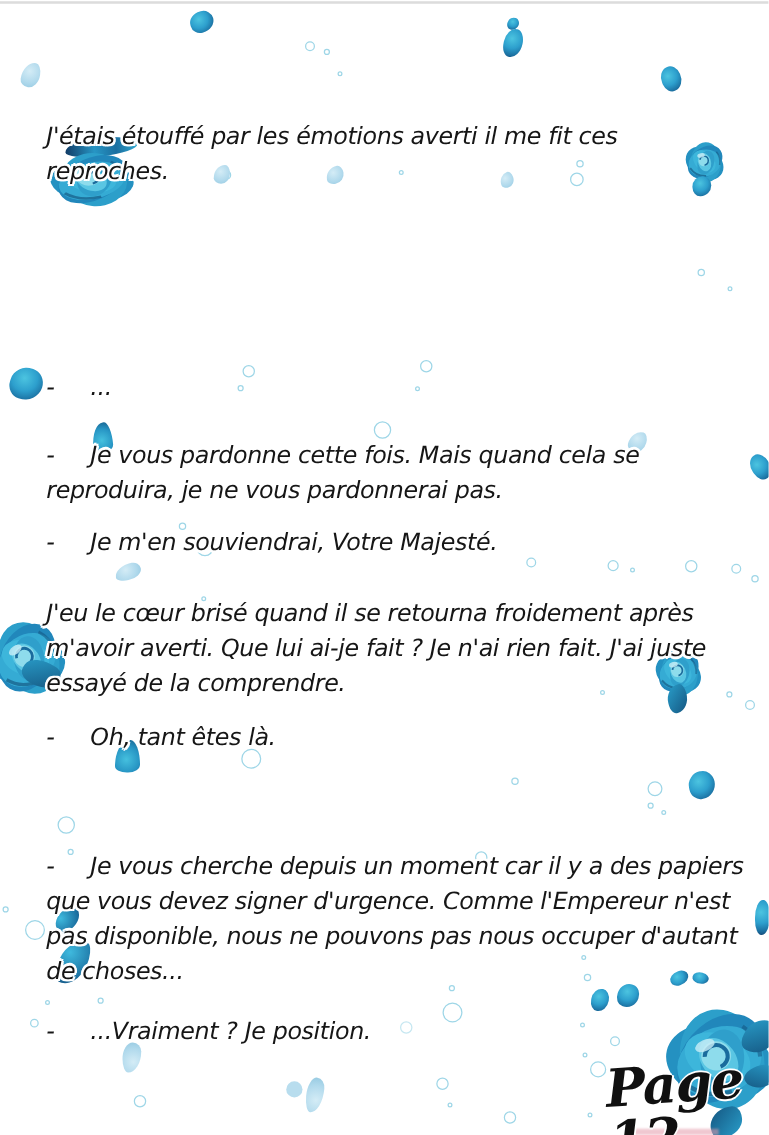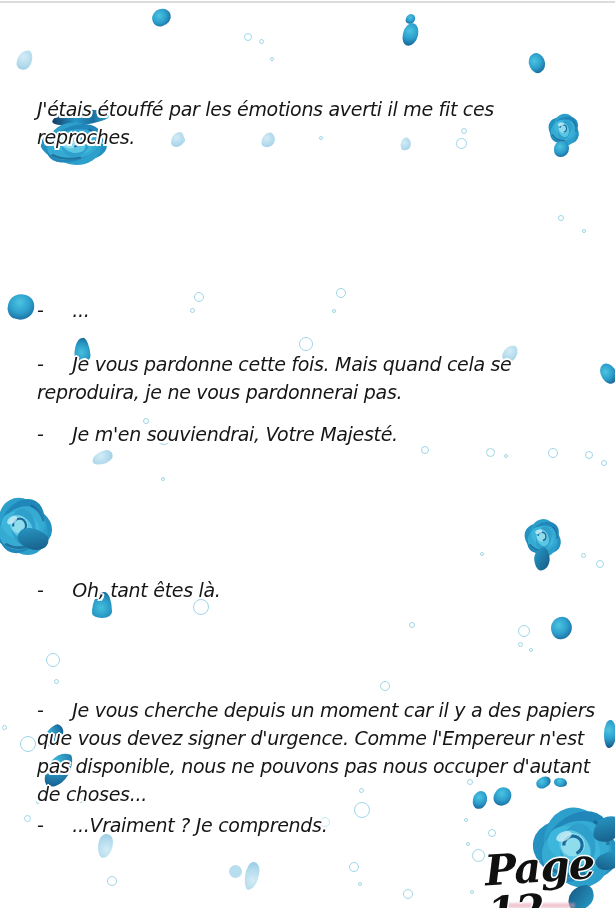--- a/index.html
+++ b/index.html
@@ -207,22 +207,25 @@
       <div class="dec ring" style="left: 358px; top: 882px; width: 4px; height: 4px;"></div>
       <div class="dec ring" style="left: 403px; top: 889px; width: 10px; height: 10px;"></div>
     </div>
 
   <div class="para" style="top:95px">J'étais étouffé par les émotions averti il me fit ces
 reproches.</div>
   <div class="para" style="top:296px">-     ...</div>
   <div class="para" style="top:350px">-     Je vous pardonne cette fois. Mais quand cela se
 reproduira, je ne vous pardonnerai pas.</div>
   <div class="para" style="top:420px">-     Je m'en souviendrai, Votre Majesté.</div>
+  <div class="para" style="top:477px">J'eu le cœur brisé quand il se retourna froidement après
+m'avoir averti. Que lui ai-je fait ? Je n'ai rien fait. J'ai juste
+essayé de la comprendre.</div>
   <div class="para" style="top:576px">-     Oh, tant êtes là.</div>
-  <div class="para" style="top:696px">-     Je vous cherche depuis un moment car il y a des papiers
+  <div class="para" style="top:679px">-     Je vous cherche depuis un moment car il y a des papiers
 que vous devez signer d'urgence. Comme l'Empereur n'est
 pas disponible, nous ne pouvons pas nous occuper d'autant
 de choses...</div>
-  <div class="para" style="top:811px">-     ...Vraiment ? Je comprends.</div>
+  <div class="para" style="top:811px">-     ...Vraiment ? Je position.</div>
 
   <div class="page-number">Page 12</div>
   <div class="watermark"></div>
 </div>
 
 </body></html>

